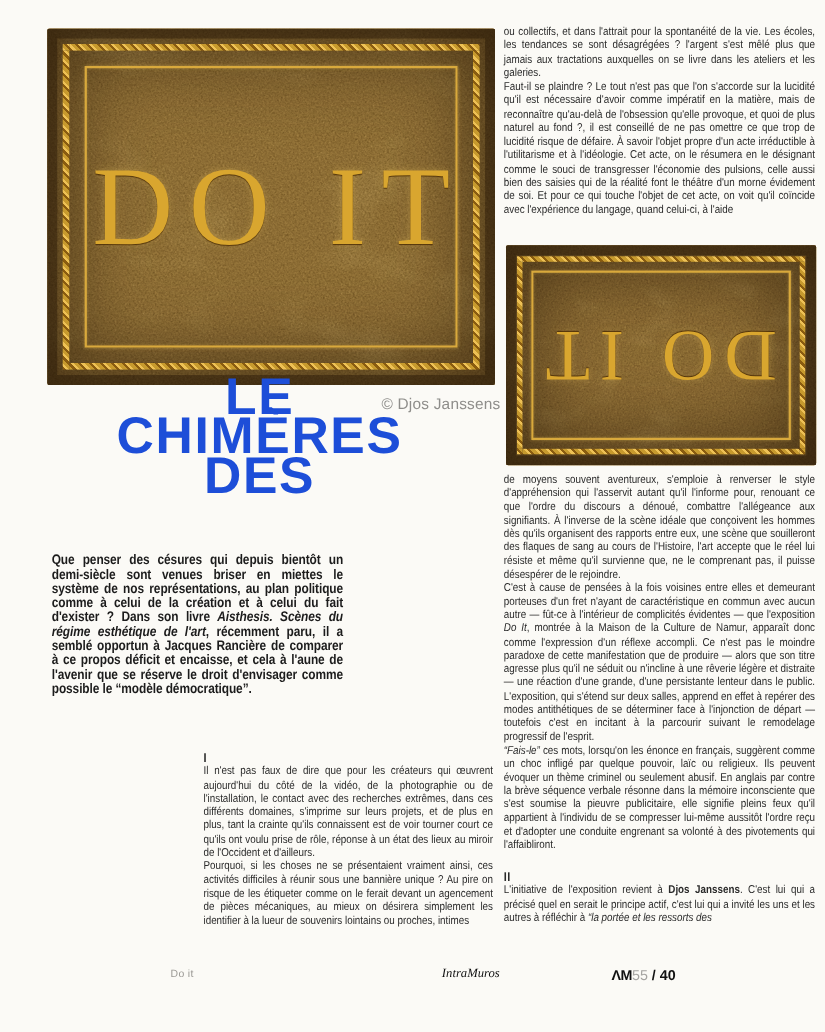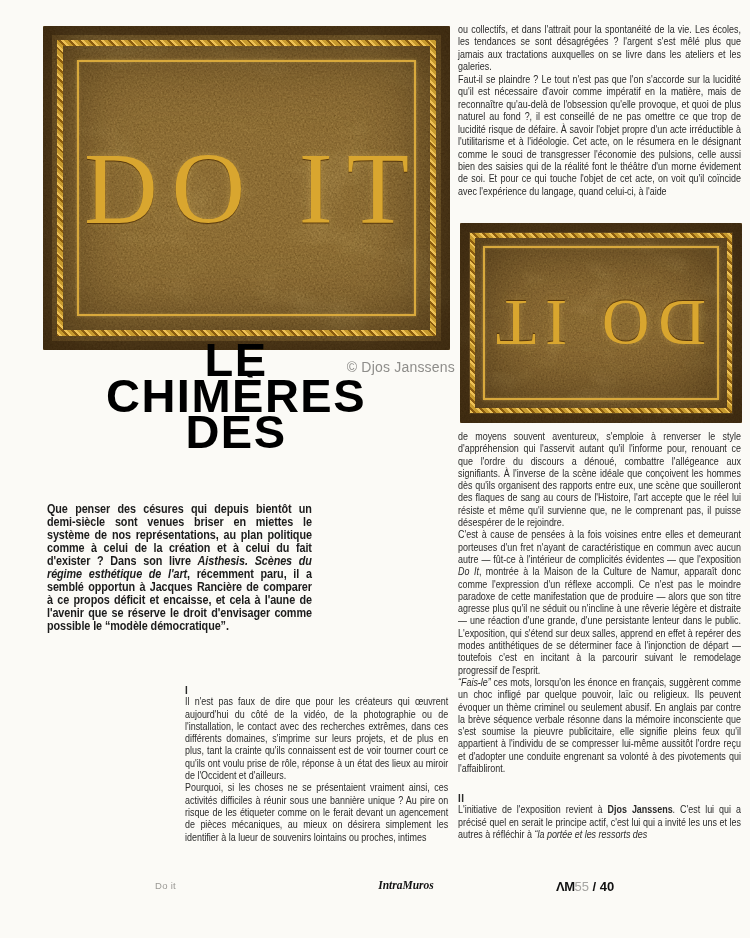--- a/index.html
+++ b/index.html
@@ -24,40 +24,40 @@
   .mat-main{left:43px;top:26px;width:407px;height:324px;}
   .mat-main .braid{inset:14px;}
   .mat-main .thinline{inset:34px;}
   .mat-main .label{font-size:102px;letter-spacing:14px;padding-left:14px;}
   .mat-small{left:460px;top:223px;width:282px;height:200px;transform:rotate(180deg);}
   .mat-small .braid{inset:10px;border-width:5px;border-image-slice:5;}
   .mat-small .thinline{inset:23px;}
   .mat-small .label{font-size:66px;letter-spacing:9px;padding-left:9px;}
   
   .headline{position:absolute;left:40px;top:342px;width:392px;text-align:center;
-    font-weight:700;font-size:47px;line-height:36px;letter-spacing:1.5px;color:#000000;}
+    font-weight:700;font-size:47px;line-height:36px;letter-spacing:1.5px;color:#1d4ed8;}
   .credit{position:absolute;left:280px;top:359px;width:175px;text-align:right;
     font-size:14px;color:#8e8d8a;letter-spacing:.2px;}
   
   .cond{transform:scaleX(.86);transform-origin:0 0;}
   .intro{position:absolute;left:47px;top:503px;width:308px;
     font-weight:700;font-size:12.6px;line-height:13px;text-align:justify;letter-spacing:-.1px;color:#1c1c1c;}
   .bodyblock{position:absolute;text-align:justify;font-size:10.4px;line-height:12.3px;color:#2a2a2a;}
   .bodyblock p{margin:0;}
   .marker{font-weight:700;font-size:11.5px;margin:0 0 2px 0;letter-spacing:.5px;}
   .sec-one{left:185px;top:684px;width:306px;}
   .col-right-top{left:458px;top:24px;width:329px;line-height:12.45px;}
   .col-right-mid{left:458px;top:431px;width:329px;}
   .col-right-ii{left:458px;top:792px;width:329px;}
   .s-i{font-style:italic;}
   .s-b{font-weight:700;}
   
   .footer-left{position:absolute;left:155px;top:880px;font-size:9.5px;color:#9a9894;letter-spacing:.3px;}
-  .footer-center{position:absolute;left:346px;top:879px;width:120px;text-align:center;
-    font-family:"Liberation Serif",serif;font-style:italic;font-weight:700;font-size:11.5px;color:#111;}
+  .footer-center{position:absolute;left:368px;top:879px;width:120px;text-align:center;
+    font-family:"Liberation Serif",serif;font-style:italic;font-weight:400;font-size:11.5px;color:#111;}
   .footer-right{position:absolute;left:556px;top:879px;font-size:13px;color:#111;}
   .footer-right .logo{font-weight:700;letter-spacing:-.5px;}
   .footer-right .issue{color:#a5a4a1;font-weight:400;}
   .footer-right .pg{font-weight:700;}
 </style>
 </head>
 <body>
 
 <div class="page">
 

